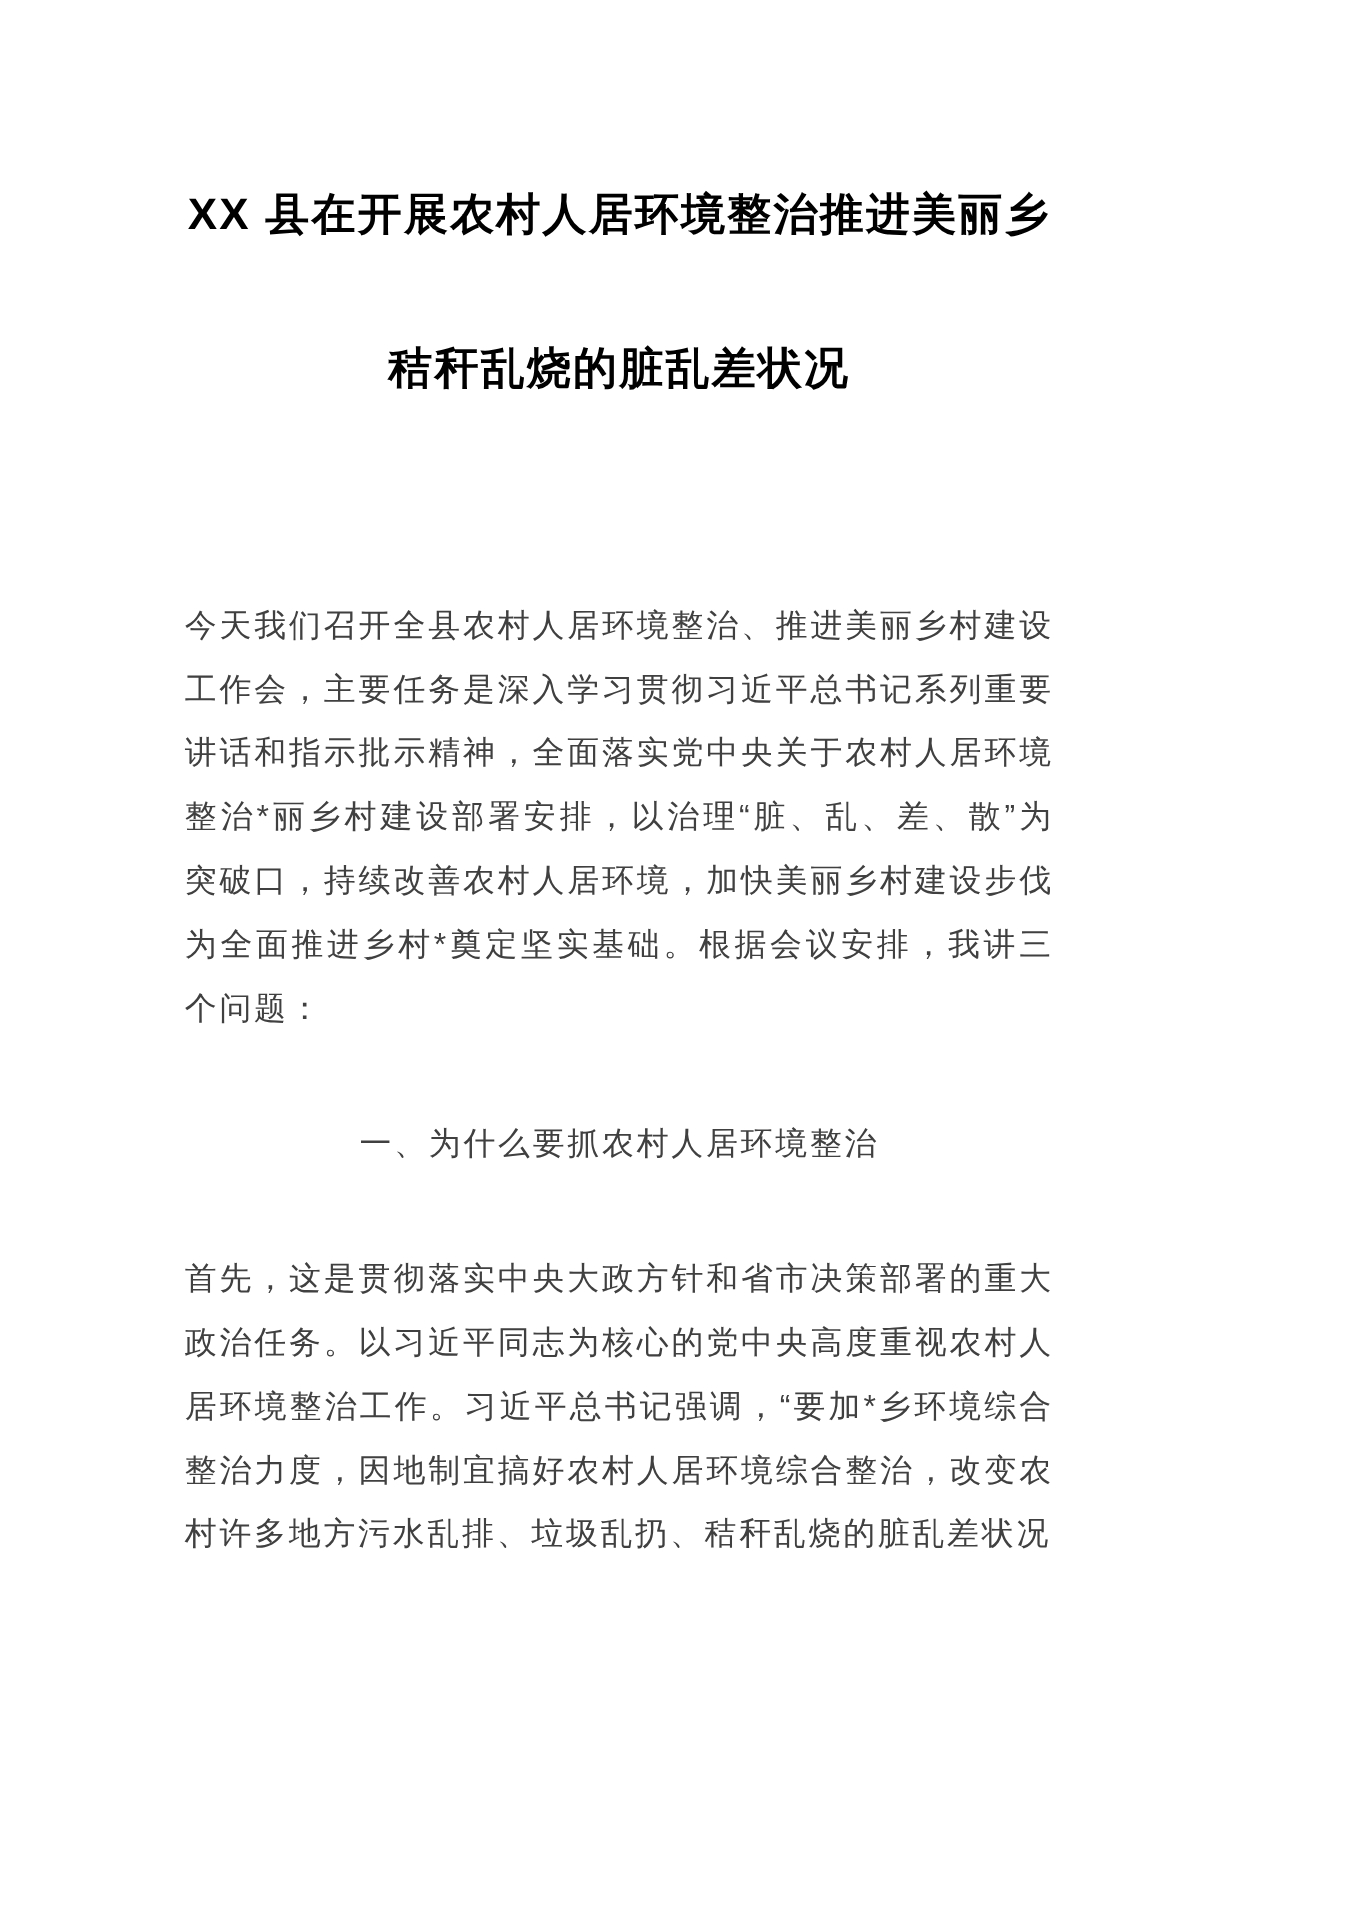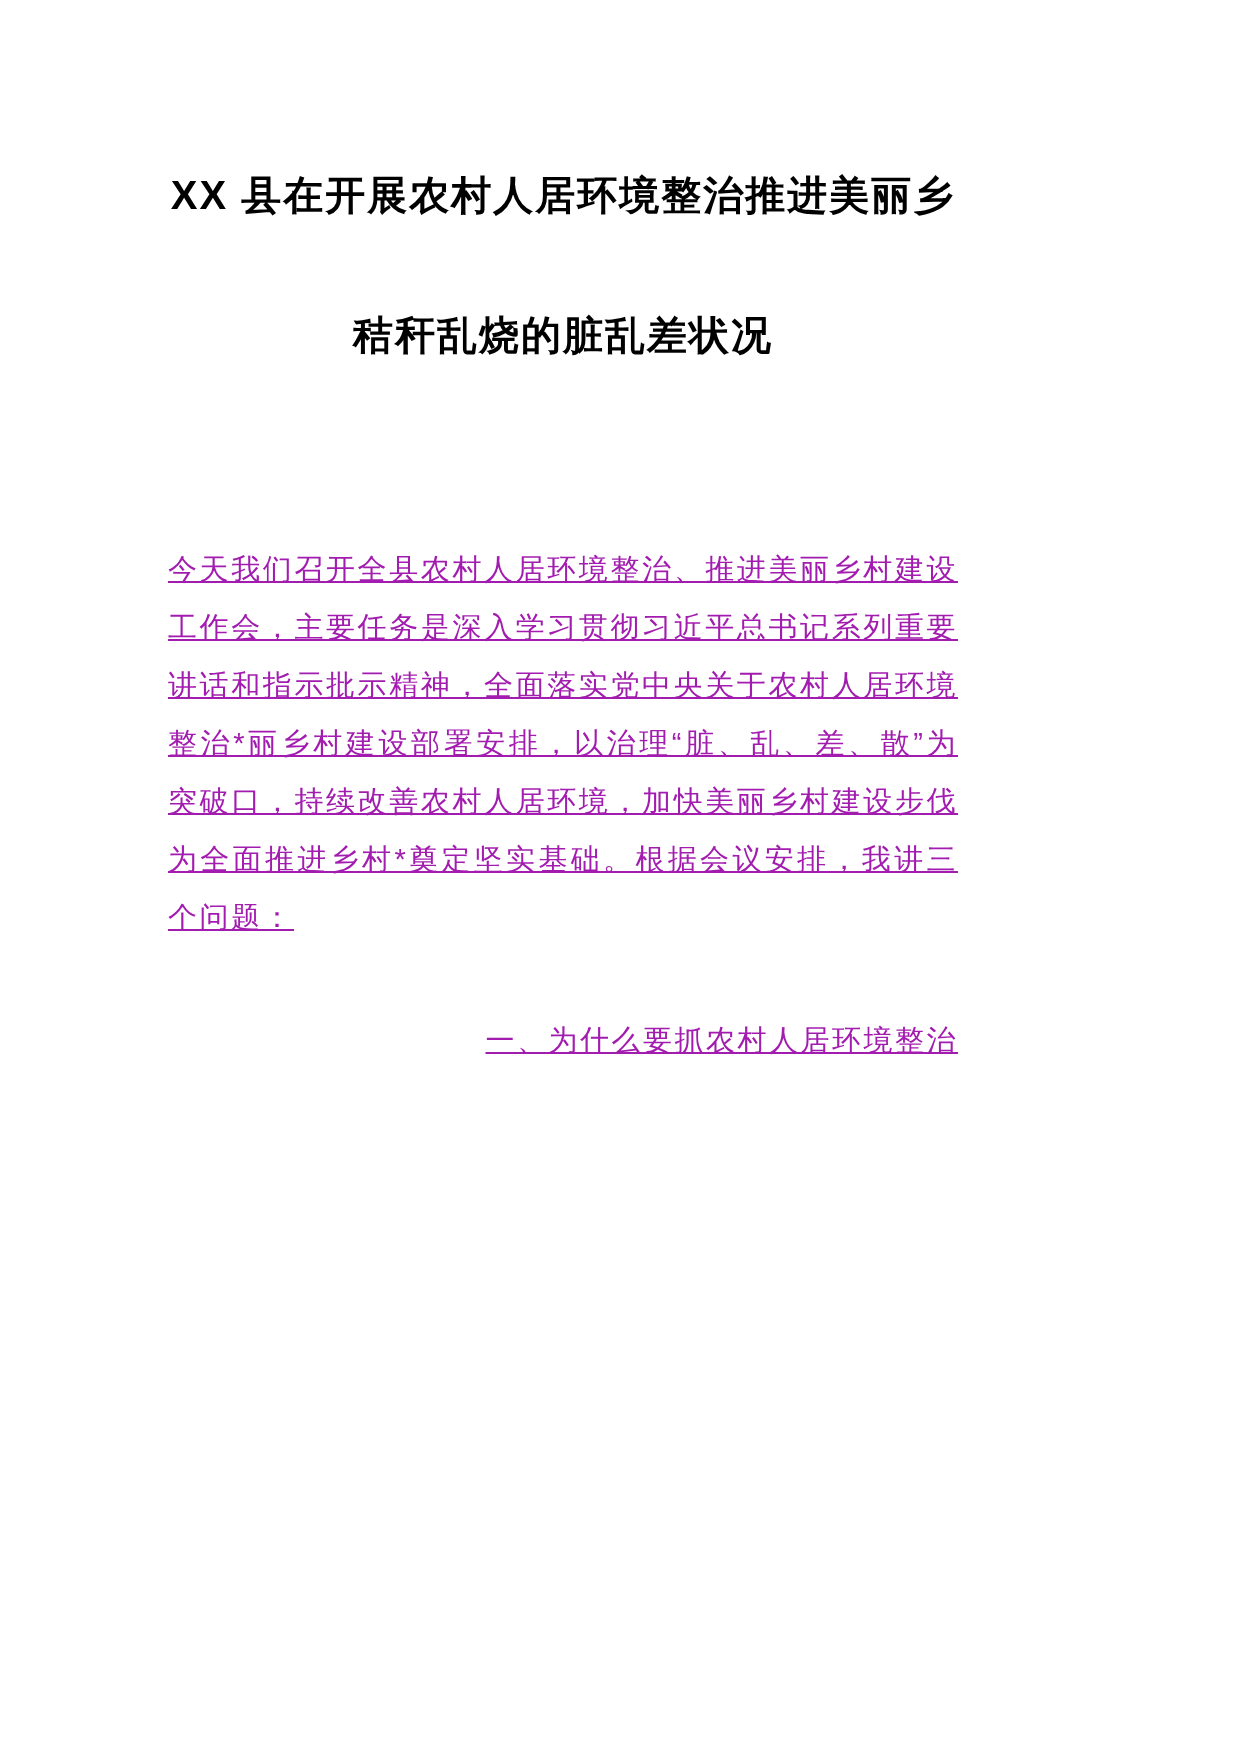--- a/index.html
+++ b/index.html
@@ -37,38 +37,38 @@
   .title-line + .title-line {
     margin-top: 100px;
   }
 
   .body-para {
     font-size: 29px;
     line-height: 58px;
     letter-spacing: 2.5px;
     text-align: justify;
     text-justify: inter-character;
-    color: #a21caf;
+    color: #404040;
     margin-bottom: 65px;
     font-weight: 400;
-    text-decoration: underline;
   }
 
   .section-heading {
-    text-align: right;
+    text-align: center;
   }
 </style>
 </head>
 <body>
 
 <div class="page">
 
   <h1 class="title">
     <span class="title-line">XX 县在开展农村人居环境整治推进美丽乡</span>
     <span class="title-line">秸秆乱烧的脏乱差状况</span>
   </h1>
 
   <p class="body-para">今天我们召开全县农村人居环境整治、推进美丽乡村建设工作会，主要任务是深入学习贯彻习近平总书记系列重要讲话和指示批示精神，全面落实党中央关于农村人居环境整治*丽乡村建设部署安排，以治理“脏、乱、差、散”为突破口，持续改善农村人居环境，加快美丽乡村建设步伐为全面推进乡村*奠定坚实基础。根据会议安排，我讲三个问题：</p>
 
   <p class="body-para section-heading">一、为什么要抓农村人居环境整治</p>
 
+  <p class="body-para">首先，这是贯彻落实中央大政方针和省市决策部署的重大政治任务。以习近平同志为核心的党中央高度重视农村人居环境整治工作。习近平总书记强调，“要加*乡环境综合整治力度，因地制宜搞好农村人居环境综合整治，改变农村许多地方污水乱排、垃圾乱扔、秸秆乱烧的脏乱差状况</p>
 
 </div>
 
 </body></html>

